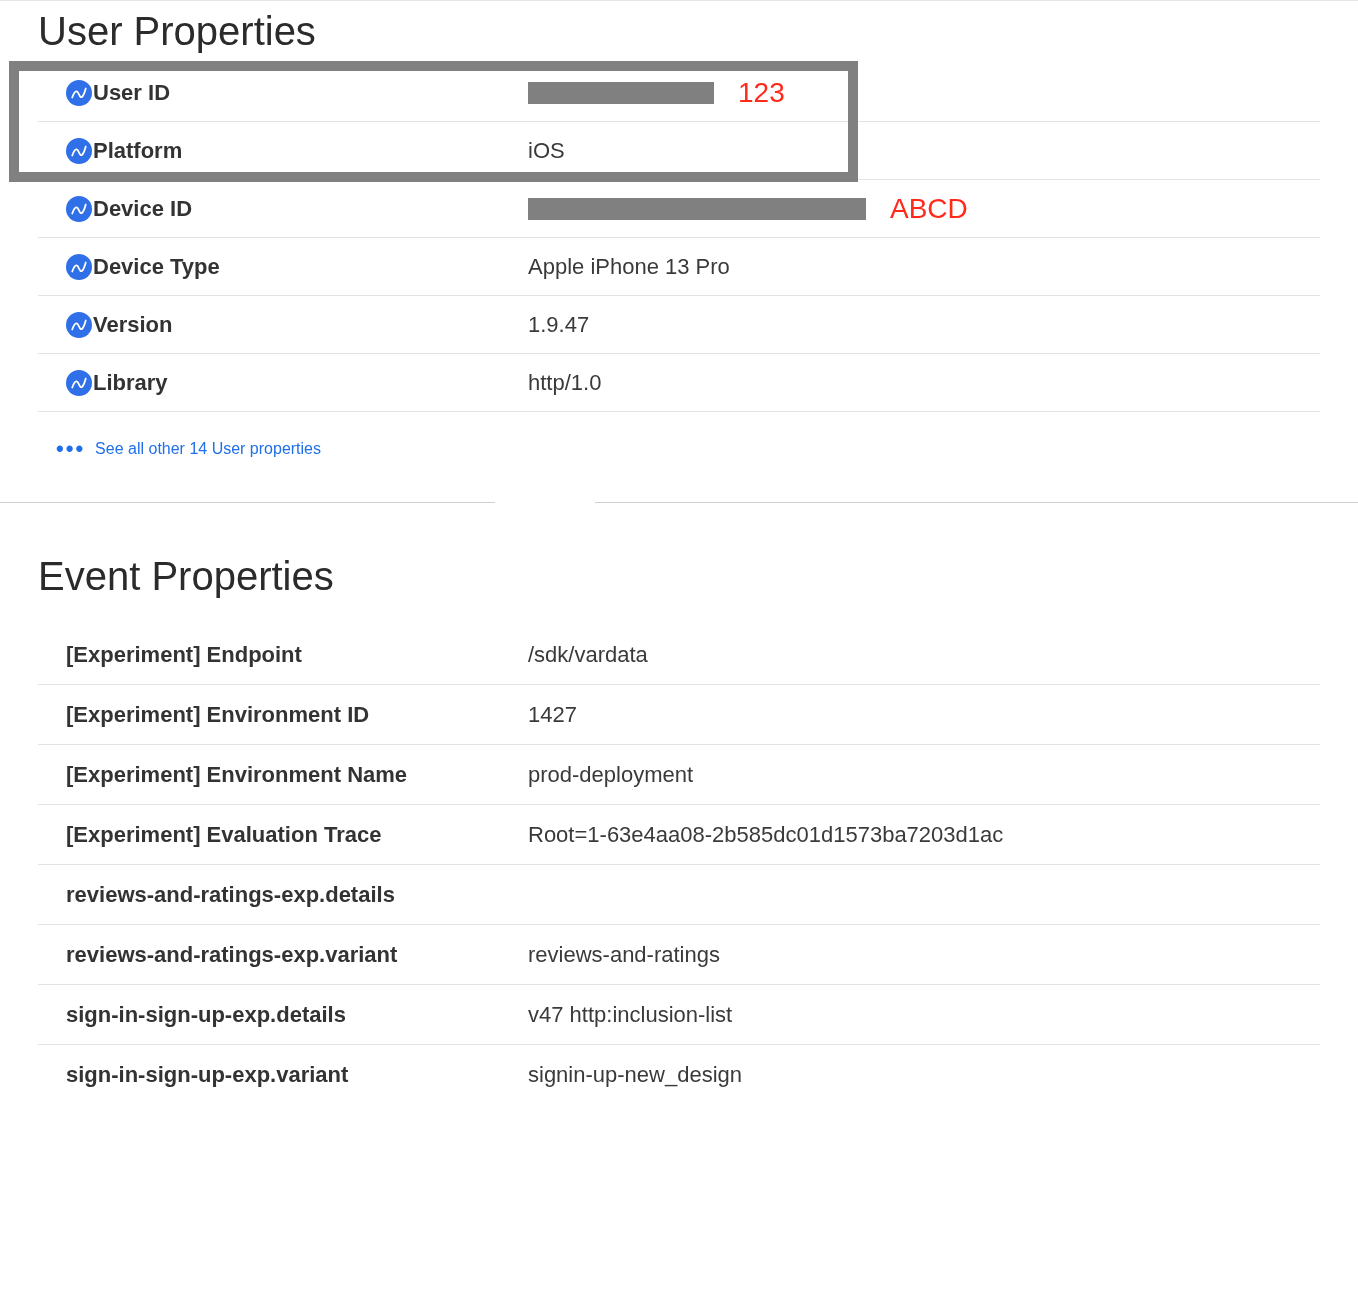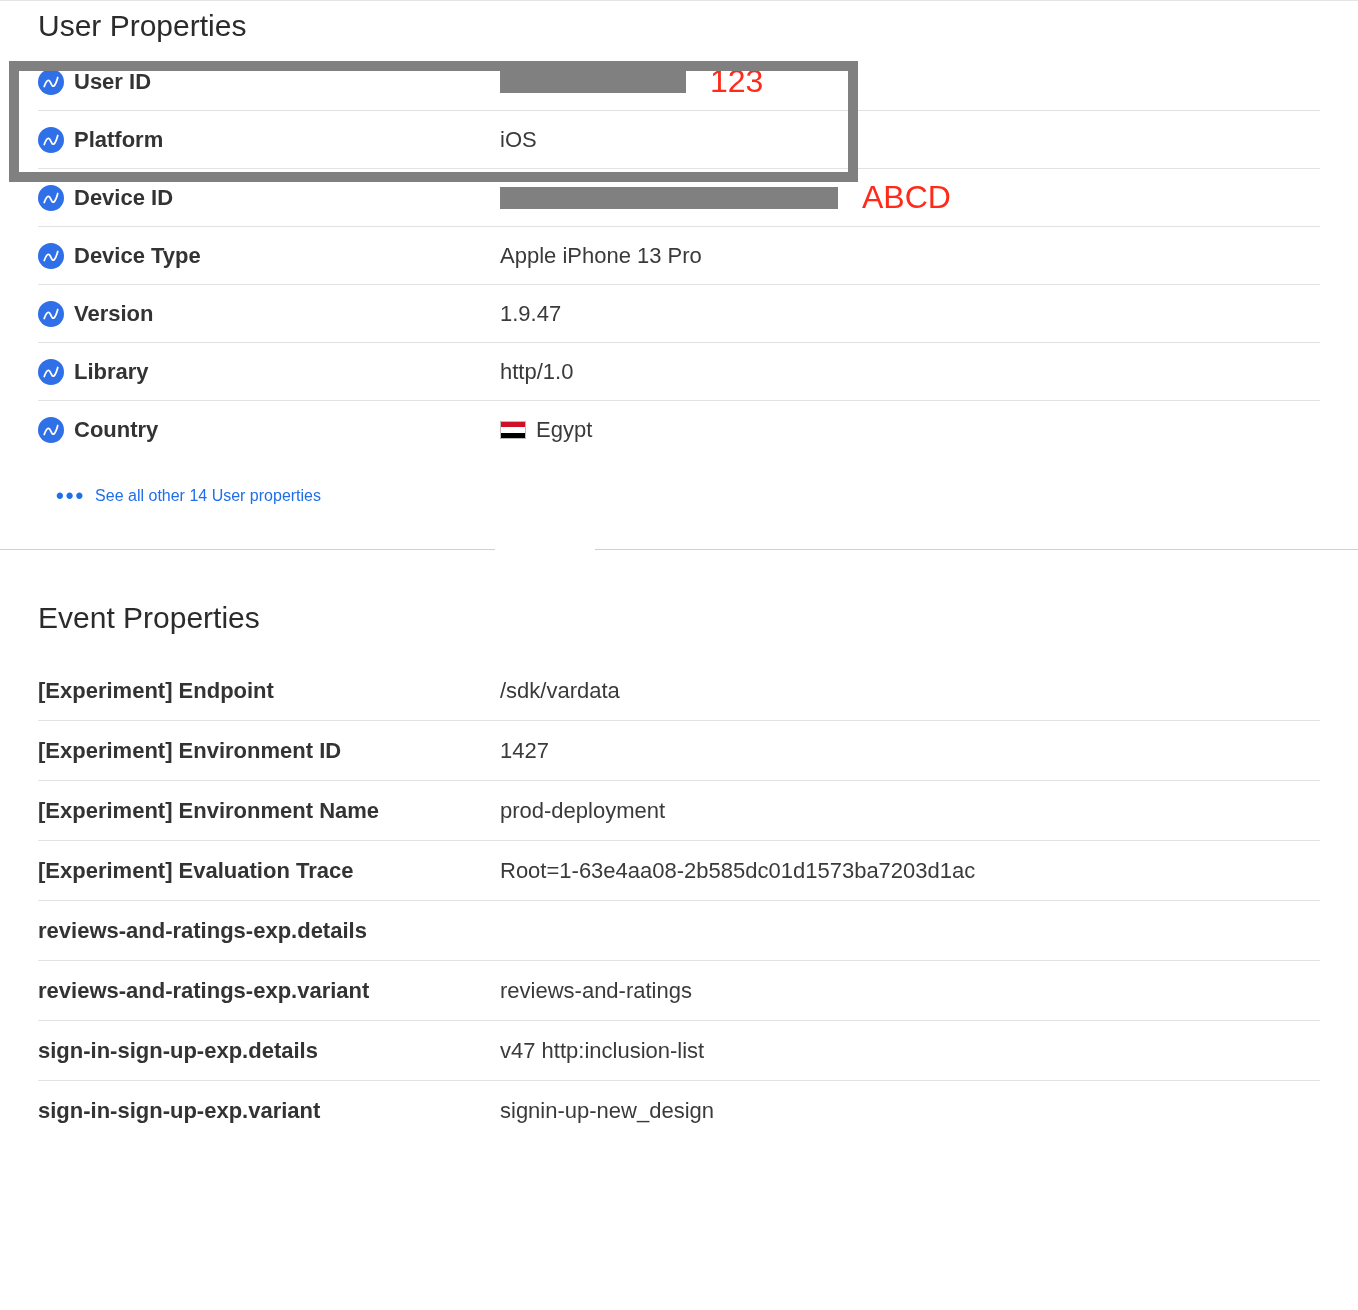--- a/index.html
+++ b/index.html
@@ -8,39 +8,40 @@
     padding: 0;
     font-family: -apple-system, BlinkMacSystemFont, "Segoe UI", Helvetica, Arial, sans-serif;
     background: #fff;
     color: #3a3a3a;
     font-size: 22px;
     width: 1358px;
   }
   .top-rule { border-top: 1px solid #e5e5e5; height:1px; }
   .section { padding: 0 38px; }
   .section-title {
-    font-size: 30px;
+    font-size: 40px;
     color: #2b2b2b;
     padding: 8px 0 10px 0;
     font-weight: 400;
   }
   .row {
     display: flex;
     align-items: center;
     border-bottom: 1px solid #e2e2e2;
     min-height: 58px;
     padding: 10px 0;
   }
   .row:last-of-type { border-bottom: none; }
   .key-cell {
     display: flex;
     align-items: center;
     width: 462px;
     flex: 0 0 auto;
-    gap: 10px;
+    gap: 1px;
+    margin-left: 28px;
   }
   .value-cell {
     display: flex;
     align-items: center;
     flex: 1;
     gap: 10px;
     color: #3a3a3a;
     font-weight: 400;
   }
   .key-label {
@@ -57,21 +58,21 @@
     flex: 0 0 auto;
   }
   .amp-icon svg { width: 18px; height: 18px; }
   .redact {
     background: #808080;
     height: 22px;
     display: inline-block;
   }
   .annot {
     color: #ff2a1a;
-    font-size: 32px;
+    font-size: 28px;
     font-weight: 400;
     margin-left: 14px;
   }
   .see-more-row {
     display: flex;
     align-items: center;
     padding: 24px 0 34px 18px;
     gap: 10px;
   }
   .dots {
@@ -205,34 +206,20 @@
         <span class="amp-icon">
           <svg viewBox="0 0 24 24">
               <path d="M3 18 Q8 4 12 14 Q16 24 21 6" stroke="#fff" stroke-width="2.4" fill="none" stroke-linecap="round"></path>
             </svg>
         </span>
         <span class="key-label">Library</span>
       </div>
       <div class="value-cell">http/1.0</div>
     </div>
 
-    <div class="row" style="border-bottom:none;">
-      <div class="key-cell">
-        <span class="amp-icon">
-          <svg viewBox="0 0 24 24">
-              <path d="M3 18 Q8 4 12 14 Q16 24 21 6" stroke="#fff" stroke-width="2.4" fill="none" stroke-linecap="round"></path>
-            </svg>
-        </span>
-        <span class="key-label">Country</span>
-      </div>
-      <div class="value-cell">
-        <span class="flag"></span>
-        <span>Egypt</span>
-      </div>
-    </div>
 
     <div class="see-more-row">
       <span class="dots">•••</span>
       <span class="see-more-link">See all other 14 User properties</span>
     </div>
   </div>
 
   <div class="divider-gap">
       <div class="gap"></div>
     </div>

